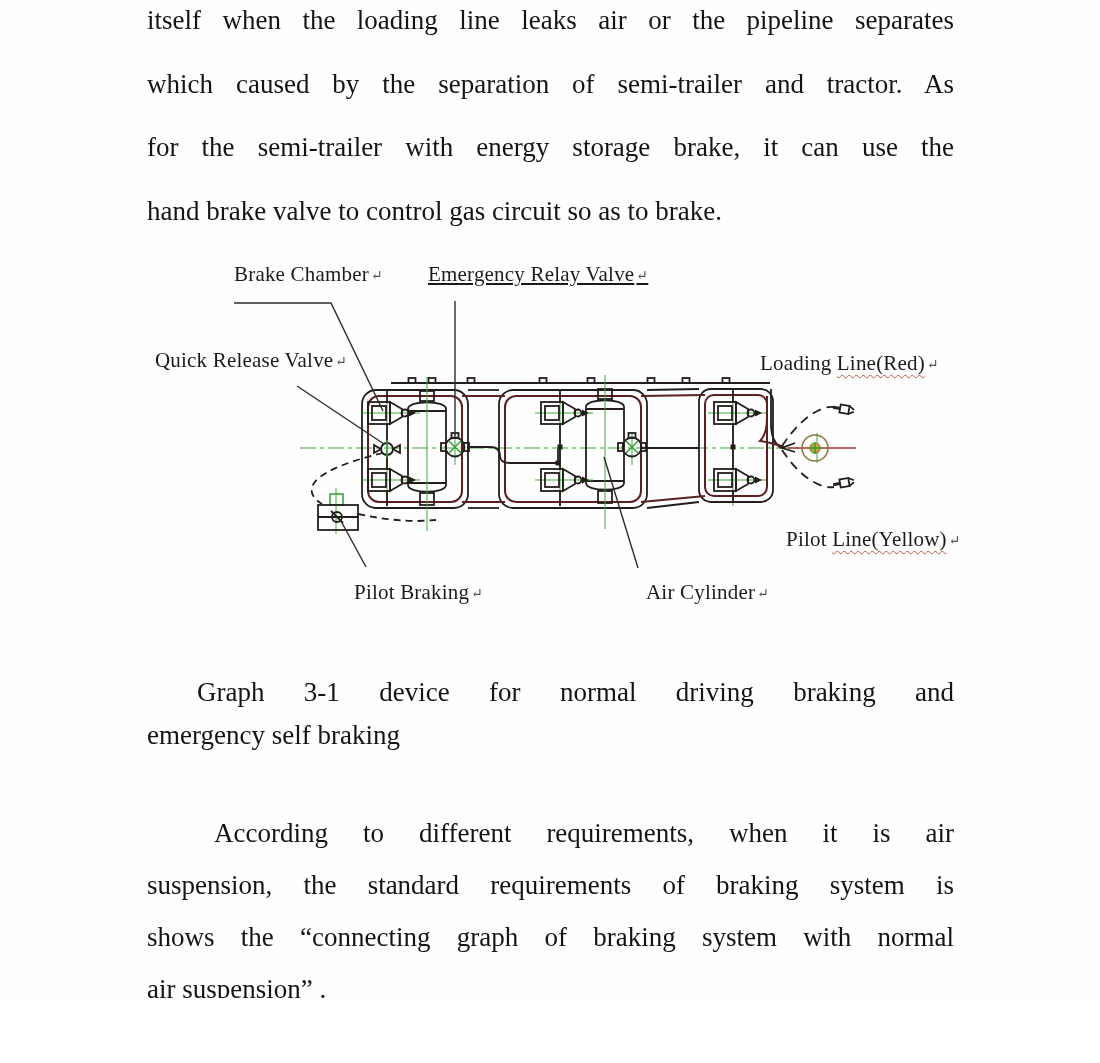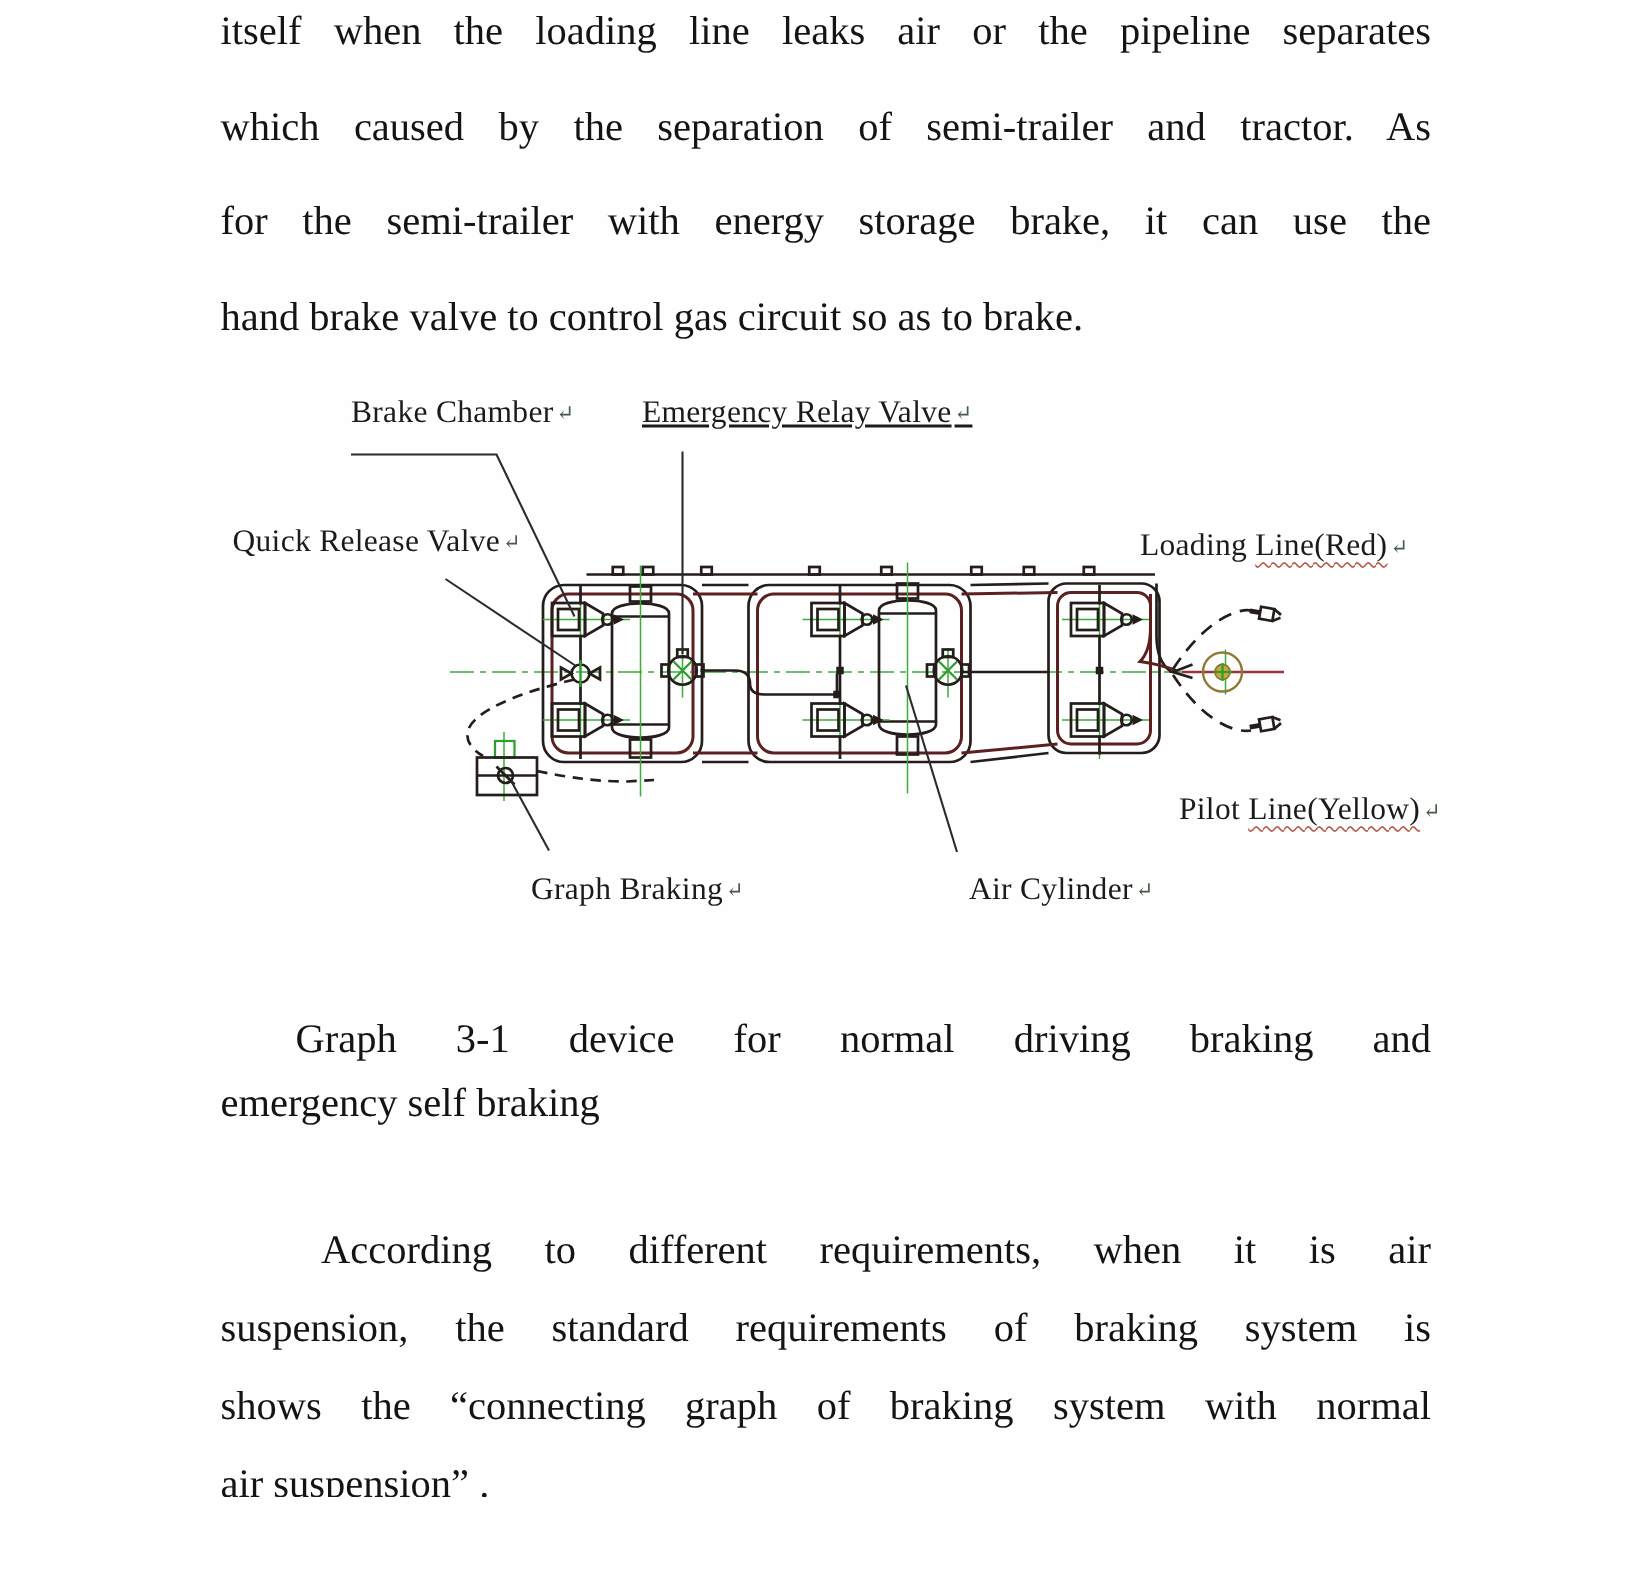--- a/index.html
+++ b/index.html
@@ -191,21 +191,21 @@
   <div class="dlabel" style="left:155px;top:348px;text-align:right;">
     <span>Quick Release Valve</span><span class="rmark">↵</span>
   </div>
   <div class="dlabel" style="left:760px;top:351px;">
     <span>Loading </span><span class="wavy">Line(Red)</span><span class="rmark">↵</span>
   </div>
   <div class="dlabel" style="left:786px;top:503px;margin-top:24px;">
     <span>Pilot </span><span class="wavy">Line(Yellow)</span><span class="rmark">↵</span>
   </div>
   <div class="dlabel" style="left:354px;top:580px;">
-    <span>Graph Braking</span><span class="rmark">↵</span>
+    <span>Pilot Braking</span><span class="rmark">↵</span>
   </div>
   <div class="dlabel" style="left:646px;top:580px;">
     <span>Air Cylinder</span><span class="rmark">↵</span>
   </div>
 
   <div class="para cap">
     <div class="jline ind50">Graph 3-1 device for normal driving braking and</div>
     <div class="lline">emergency self braking</div>
   </div>
 

